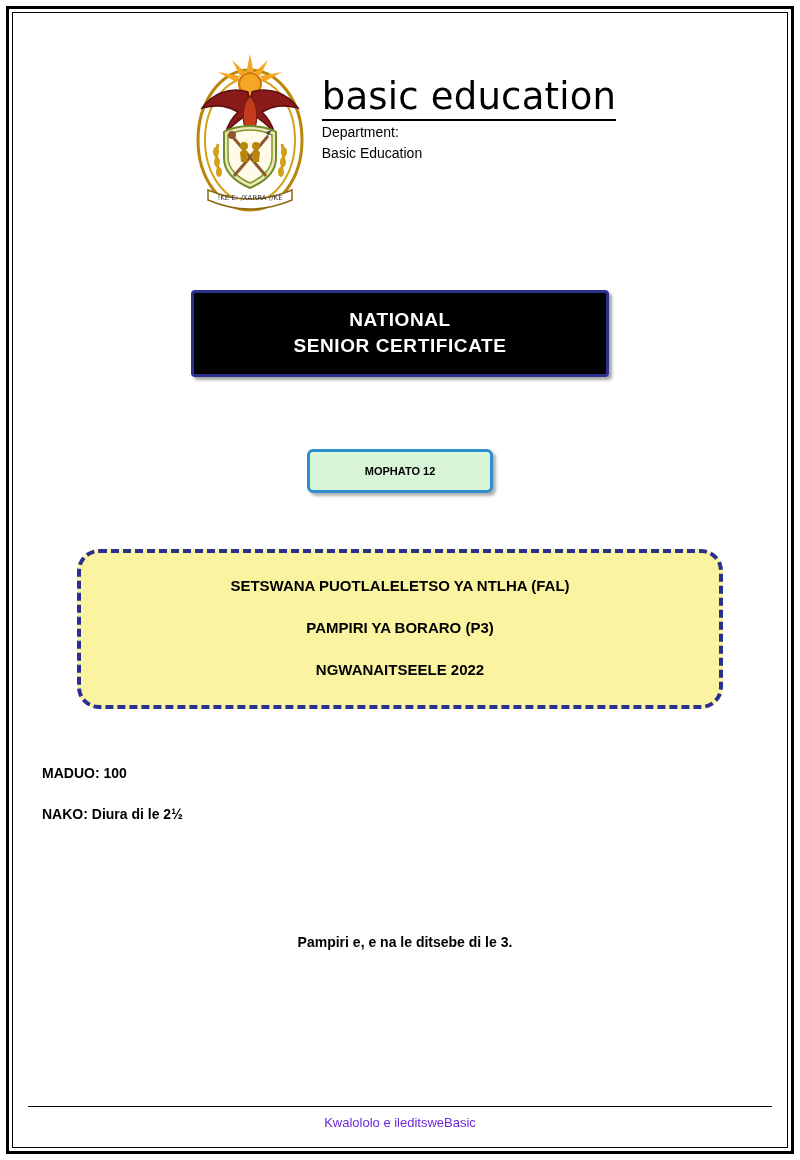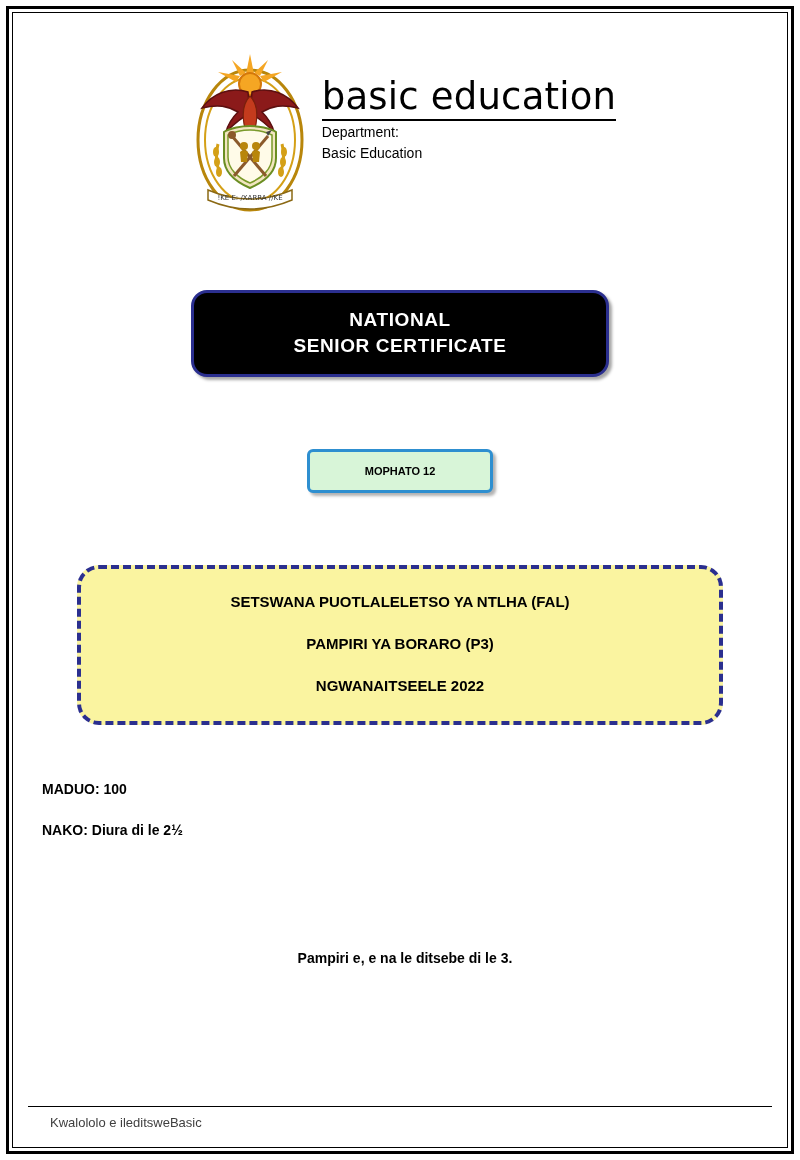--- a/index.html
+++ b/index.html
@@ -90,21 +90,21 @@
   
   .nsc-wrap {
     display: flex;
     justify-content: center;
     margin-top: 72px;
   }
   .nsc-box {
     width: 412px;
     background: #000000;
     border: 3px solid #2b2f8f;
-    border-radius: 16px;
+    border-radius: 4px;
     color: #ffffff;
     text-align: center;
     font-size: 19px;
     font-weight: bold;
     letter-spacing: 0.6px;
     padding: 14px 0 16px 0;
     line-height: 1.35;
     box-shadow: 3px 3px 3px rgba(0,0,0,0.35);
   }
 
@@ -124,21 +124,21 @@
     font-weight: bold;
     color: #000;
     padding: 13px 0 13px 0;
     box-shadow: 3px 3px 3px rgba(0,0,0,0.3);
   }
 
   
   .subject-wrap {
     display: flex;
     justify-content: center;
-    margin-top: 72px;
+    margin-top: 56px;
     border-radius: 7px;
   }
   .subject-box {
     width: 646px;
     background: #faf4a0;
     border: 4px dashed #2b2f8f;
     border-radius: 22px;
     text-align: center;
     padding: 24px 10px 26px 10px;
     box-sizing: border-box;
@@ -179,23 +179,23 @@
     left: 14px;
     right: 14px;
     bottom: 16px;
   }
   .footer-rule {
     border-top: 1px solid #000;
     margin: 0 0 8px 0;
   }
   .footer-row {
     display: flex;
-    justify-content: flex-start;
+    justify-content: center;
     font-size: 13px;
-    color: #404040;
+    color: #6d28d9;
     padding: 0 22px;
   }
 </style>
 </head>
 <body>
 
 <div class="page">
   <div class="page-border-outer"></div>
   <div class="page-border-inner"></div>
 

